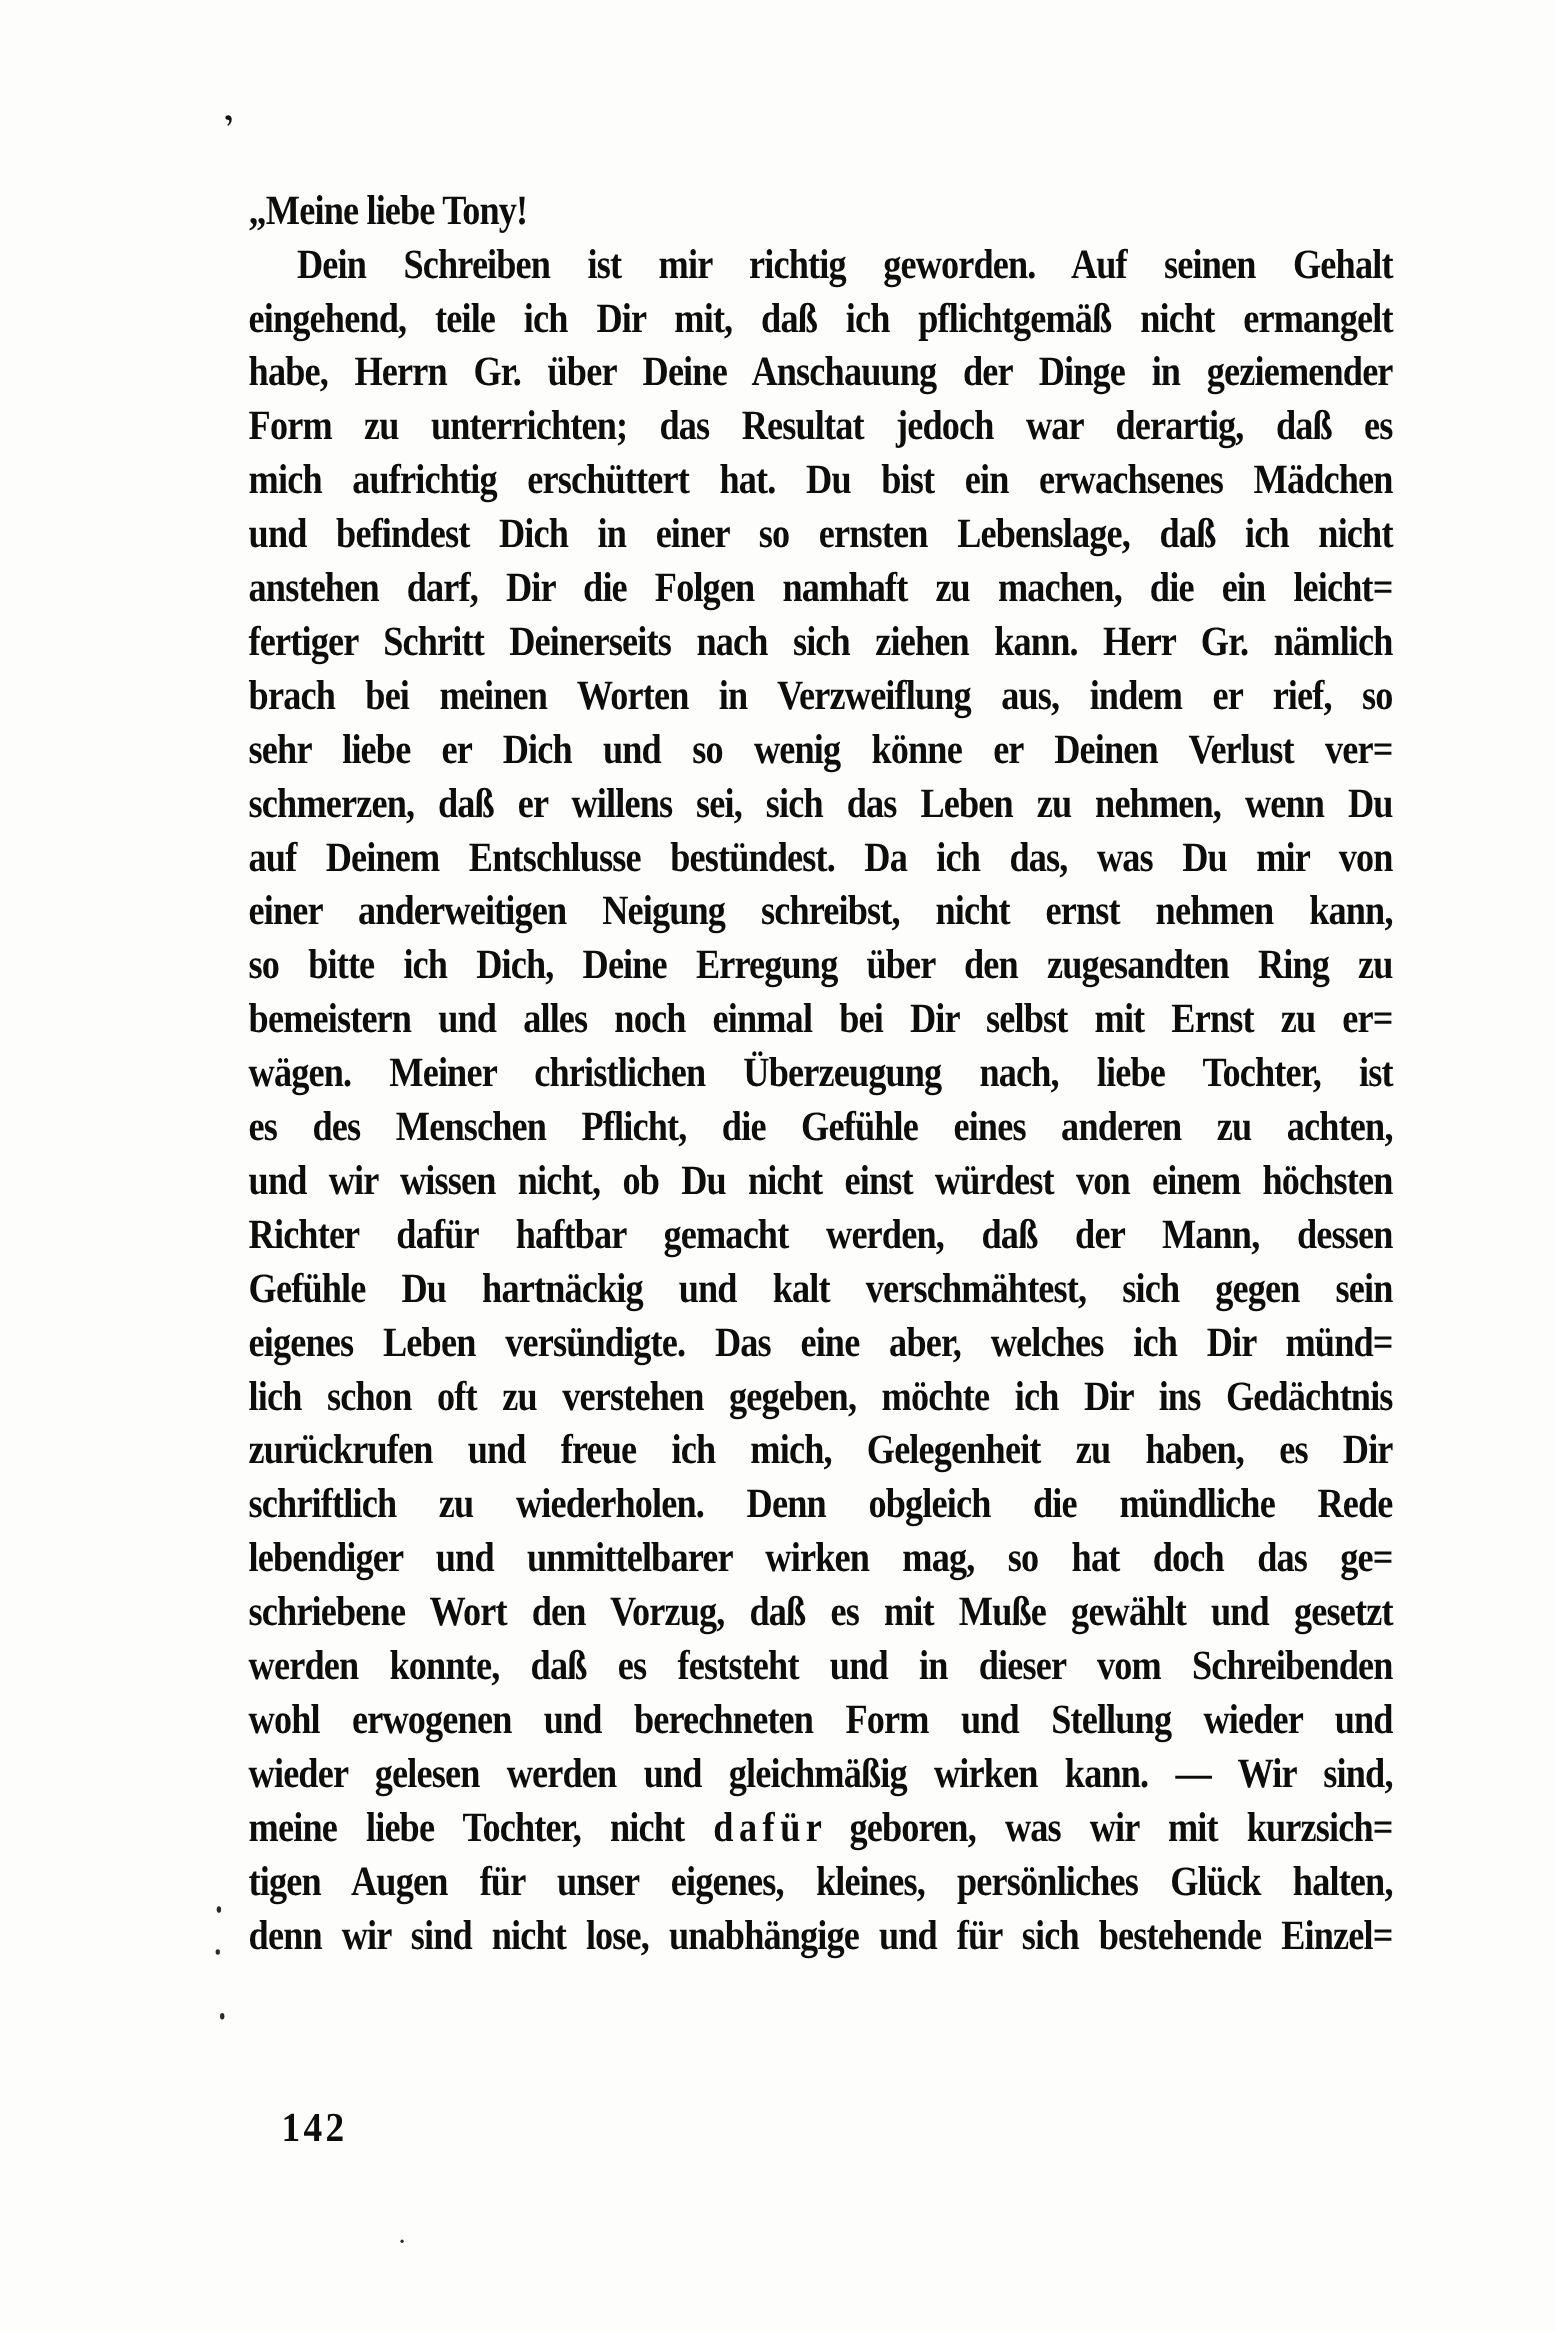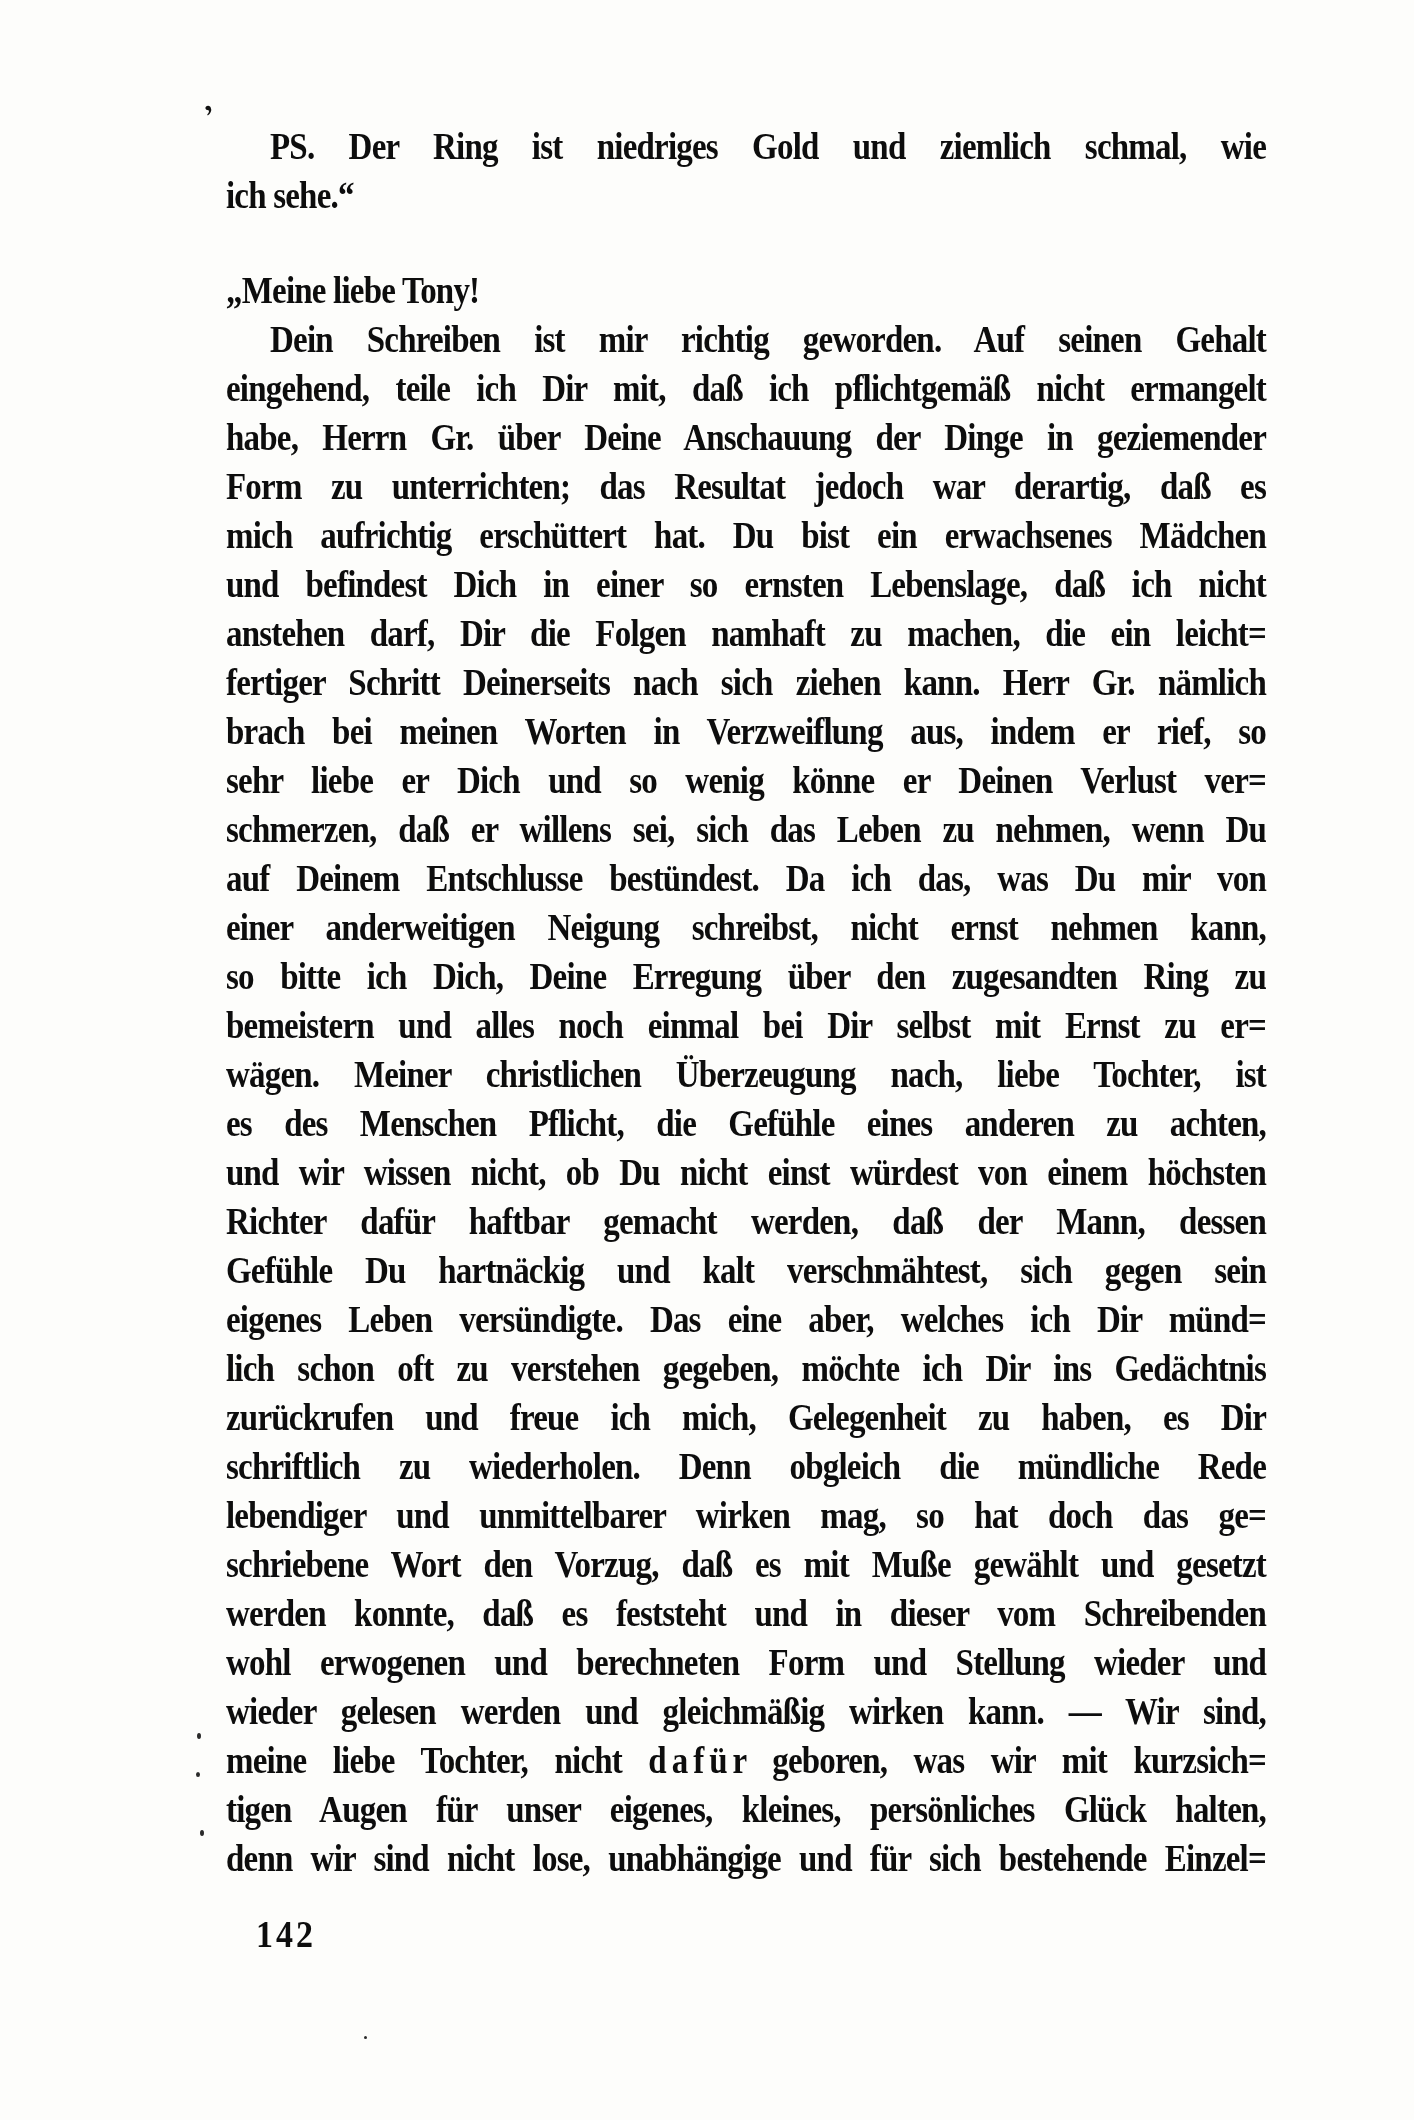--- a/index.html
+++ b/index.html
@@ -72,24 +72,20 @@
   .speck.s4 { left: 364px; top: 2036px; width: 3px; height: 3px; }
 </style>
 </head>
 <body>
 
 <div class="page">
 
   <span class="stray-mark">’</span>
 
   <div class="textblock">
-    <div id="postscript">
-        <div class="line justify indent">PS. Der Ring ist niedriges Gold und ziemlich schmal, wie</div>
-        <div class="line">ich sehe.“</div>
-      </div>
 
     <div class="line salutation-gap">„Meine liebe Tony!</div>
 
     <div id="letter-body">
         <div class="line justify indent">Dein Schreiben ist mir richtig geworden. Auf seinen Gehalt</div>
         <div class="line justify">eingehend, teile ich Dir mit, daß ich pflichtgemäß nicht ermangelt</div>
         <div class="line justify">habe, Herrn Gr. über Deine Anschauung der Dinge in geziemender</div>
         <div class="line justify">Form zu unterrichten; das Resultat jedoch war derartig, daß es</div>
         <div class="line justify">mich aufrichtig erschüttert hat. Du bist ein erwachsenes Mädchen</div>
         <div class="line justify">und befindest Dich in einer so ernsten Lebenslage, daß ich nicht</div>

